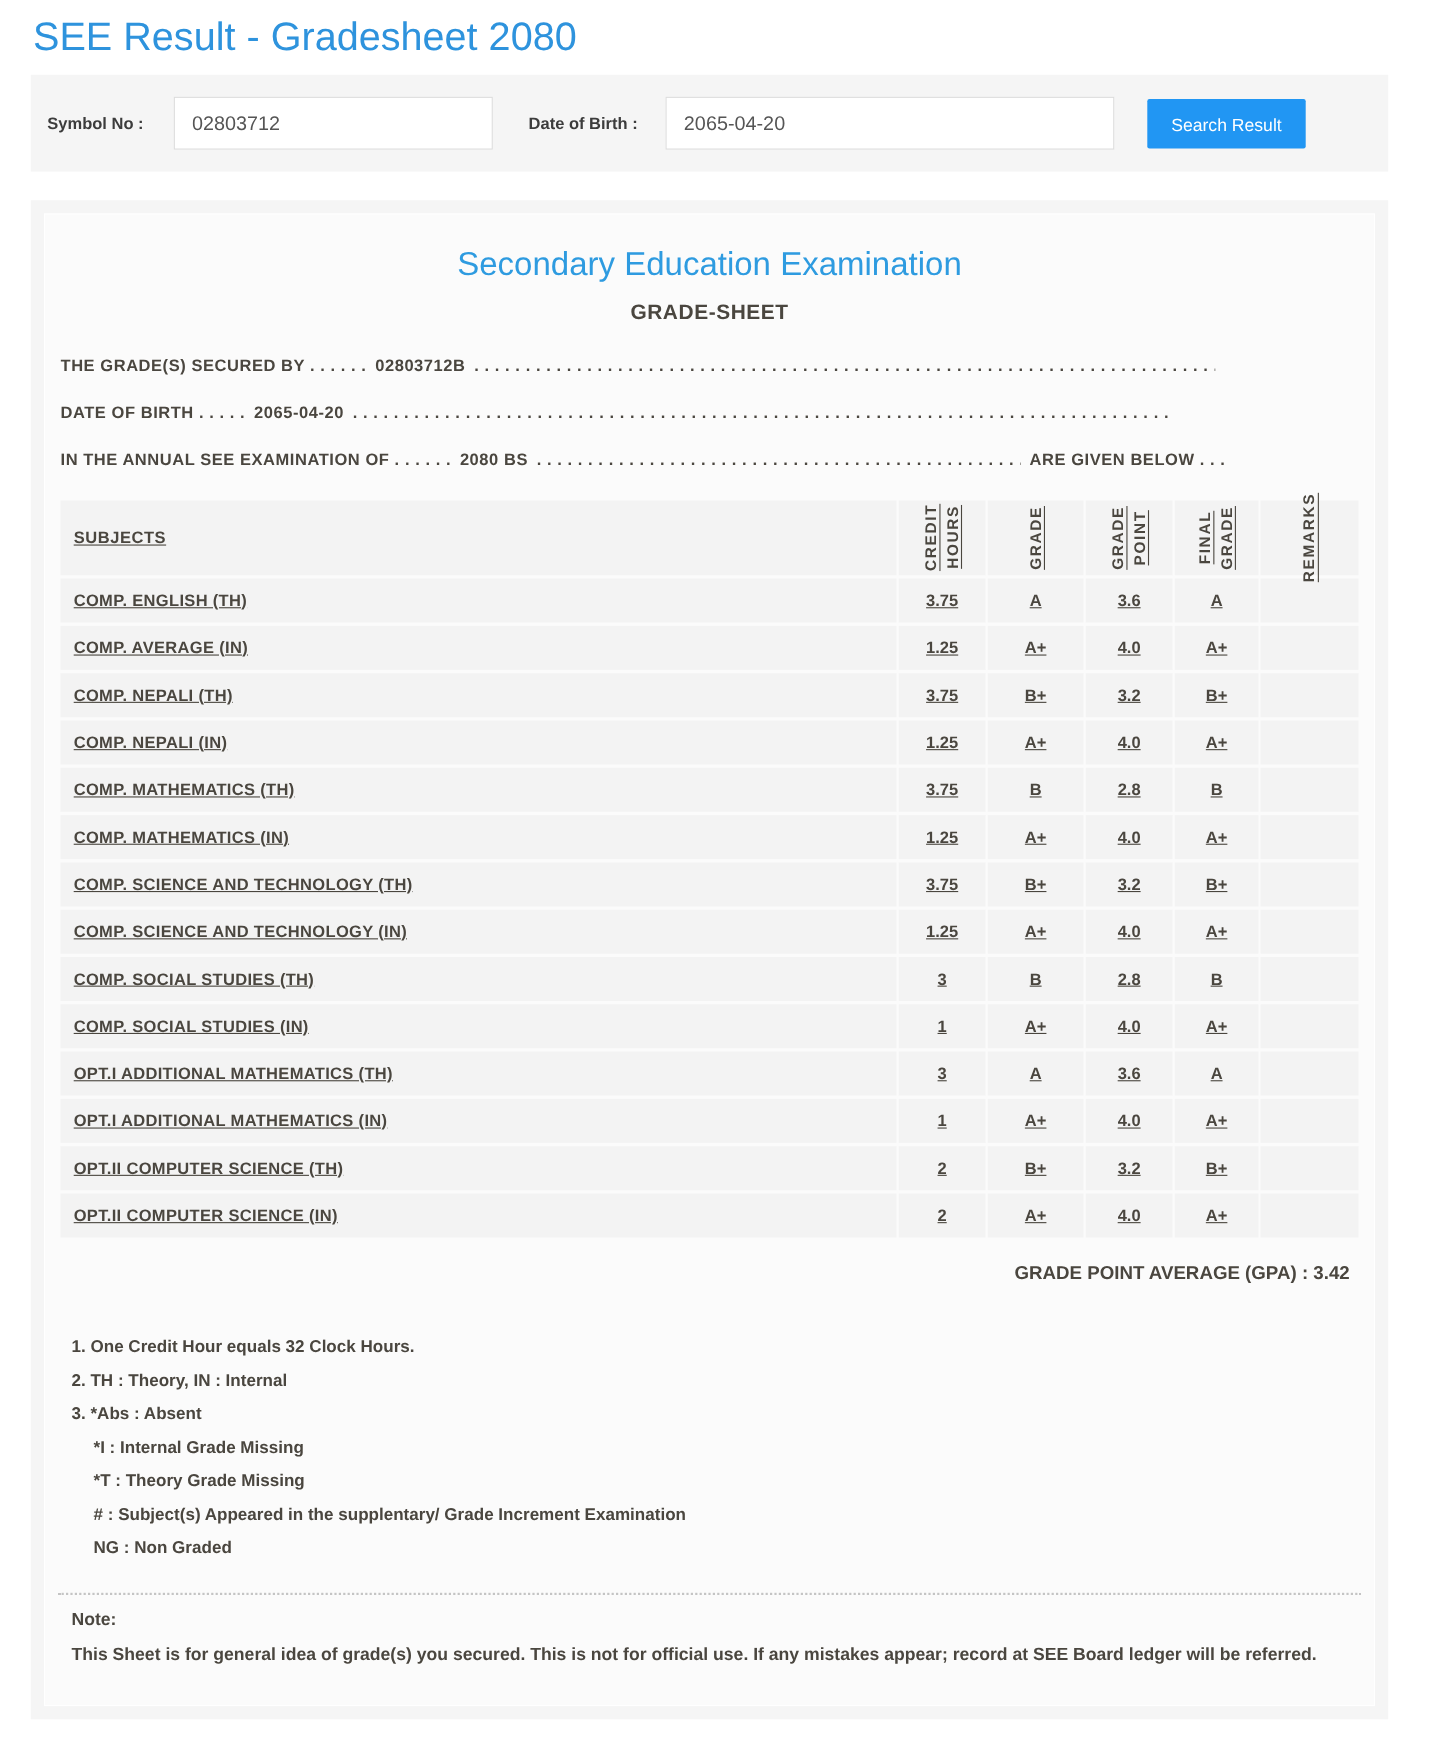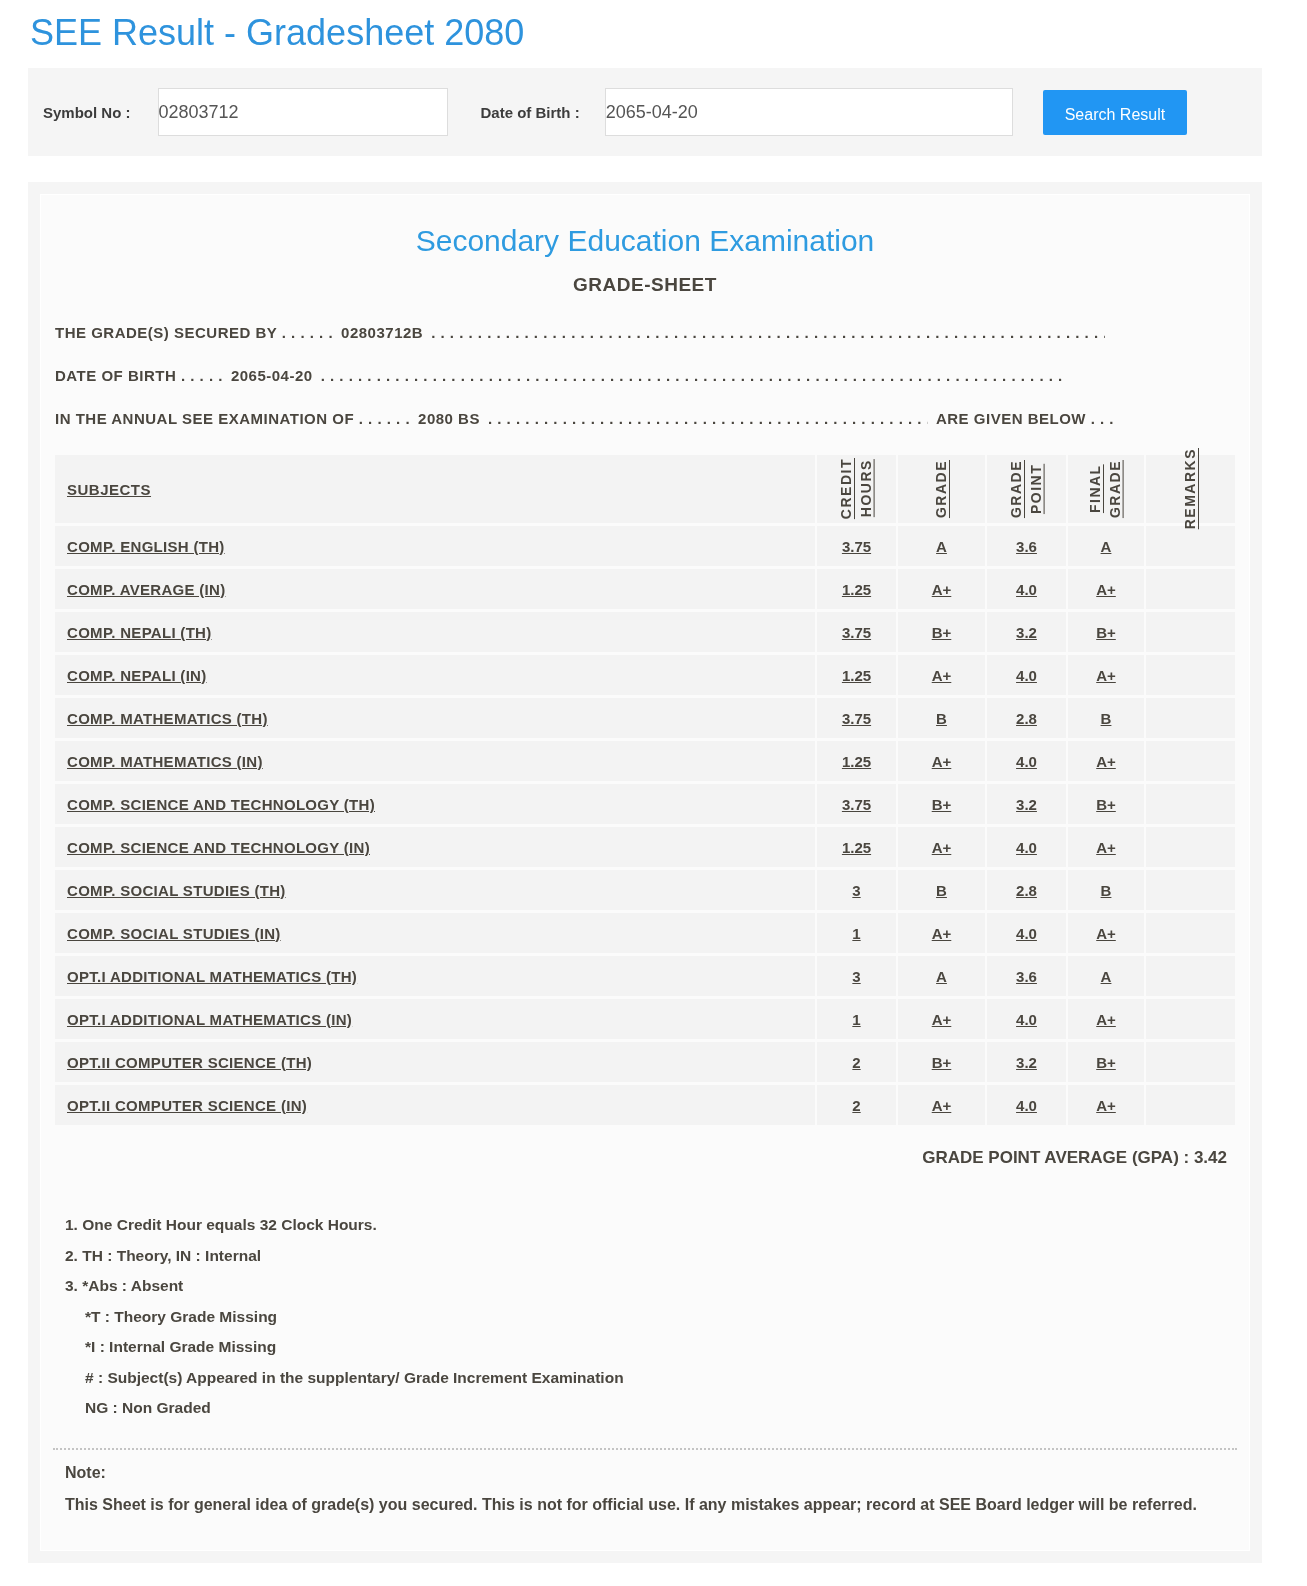--- a/index.html
+++ b/index.html
@@ -8,21 +8,21 @@
 
   .page-title { margin: 16px 0 18px 30px; font-size: 36px; line-height: 34px;
     font-weight: 400; color: #2e93dd; }
 
   
   .search-bar { margin: 0 45px 0 28px; height: 88px; background: #f5f5f5;
     display: flex; align-items: center; }
   .search-bar label { font-size: 15px; font-weight: 700; color: #3c3c3c; }
   .lbl-symbol { margin-left: 15px; }
   .inp { height: 48px; border: 1px solid #ddd; background: #fff; color: #555;
-    font-size: 18px; padding: 0 0; font-family: "Liberation Sans", sans-serif; outline: none; }
+    font-size: 18px; padding: 0 16px; font-family: "Liberation Sans", sans-serif; outline: none; }
   .inp-symbol { margin-left: 27px; width: 290px; }
   .lbl-dob { margin-left: 33px; }
   .inp-dob { margin-left: 25px; width: 408px; }
   .search-btn { margin-left: 30px; height: 45px; padding: 16px 22px; border: none;
     border-radius: 2px; background: #2196f3; color: #fff; font-size: 16px;
     font-family: "Liberation Sans", sans-serif; cursor: pointer; }
 
   
   .card { margin: 26px 45px 0 28px; background: #f5f5f5; padding: 12px; }
   .sheet { background: #fbfbfb; border: 1px solid #ffffff; padding: 28px 12px 26px 12px;
@@ -262,22 +262,22 @@
           </tr>
         </tbody>
     </table>
 
     <div class="gpa-line">GRADE POINT AVERAGE (GPA) : 3.42</div>
 
     <div class="footnotes">
         <div class="">1. One Credit Hour equals 32 Clock Hours.</div>
         <div class="">2. TH : Theory, IN : Internal</div>
         <div class="">3. *Abs : Absent</div>
+        <div class="indent">*I : Internal Grade Missing</div>
         <div class="indent">*T : Theory Grade Missing</div>
-        <div class="indent">*I : Internal Grade Missing</div>
         <div class="indent"># : Subject(s) Appeared in the supplentary/ Grade Increment Examination</div>
         <div class="indent">NG : Non Graded</div>
       </div>
 
     <div class="divider"></div>
 
     <div class="note-label">Note:</div>
     <div class="note-text">This Sheet is for general idea of grade(s) you secured. This is not for official use. If any mistakes appear; record at SEE Board ledger will be referred.</div>
 
   </div>

